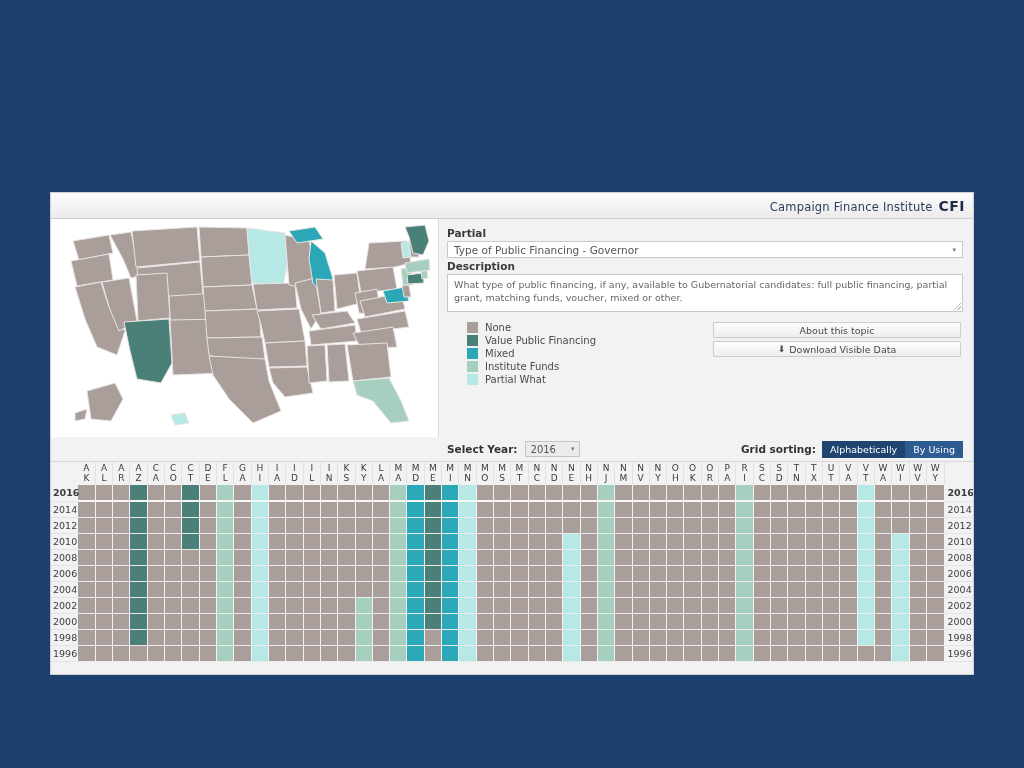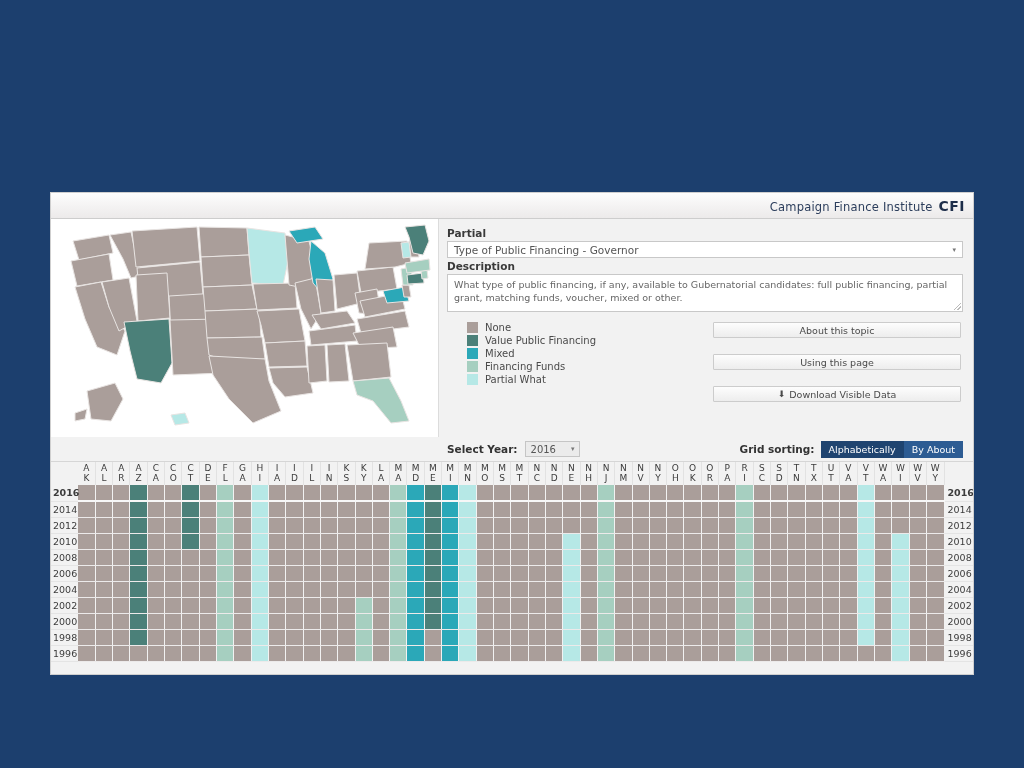--- a/index.html
+++ b/index.html
@@ -74,21 +74,21 @@
     background:
       linear-gradient(135deg, transparent 45%, #bbb 45%, #bbb 55%, transparent 55%),
       linear-gradient(135deg, transparent 70%, #bbb 70%, #bbb 80%, transparent 80%);
   }
 
   .lower { display: flex; margin-top: 10px; gap: 8px; }
   .legend { width: 258px; padding-left: 12px; }
   .legend-row { display: flex; align-items: center; margin-bottom: 2px; padding-left: 8px; }
   .swatch { width: 11px; height: 11px; margin-right: 7px; flex: 0 0 auto; }
   .legend-label { font-size: 10px; color: #4a4a4a; }
-  .btn-col { flex: 1; display: flex; flex-direction: column; gap: 16px; padding-right: 2px; }
+  .btn-col { flex: 1; display: flex; flex-direction: column; gap: 3px; padding-right: 2px; }
   .btn {
     height: 16px; background: linear-gradient(#fdfdfd, #ededed);
     border: 1px solid #cccccc; font-size: 9.5px; color: #4a4a4a;
     display: flex; align-items: center; justify-content: center;
     cursor: pointer; border-radius: 1px;
   }
   .dl-icon { font-size: 9px; margin-right: 4px; }
 
   
   .controls {
@@ -234,30 +234,29 @@
           <div class="legend-row">
             <span class="swatch" style="background:#4b8079"></span>
             <span class="legend-label">Value Public Financing</span>
           </div>
           <div class="legend-row">
             <span class="swatch" style="background:#2ba8b8"></span>
             <span class="legend-label">Mixed</span>
           </div>
           <div class="legend-row">
             <span class="swatch" style="background:#a6cfc0"></span>
-            <span class="legend-label">Financing Funds</span>
+            <span class="legend-label">Institute Funds</span>
           </div>
           <div class="legend-row">
             <span class="swatch" style="background:#b6e8e6"></span>
             <span class="legend-label">Partial What</span>
           </div>
         </div>
         <div class="btn-col">
           <div class="btn">About this topic</div>
-          <div class="btn">Using this page</div>
           <div class="btn">
             <span class="dl-icon">⬇</span>
             <span>Download Visible Data</span>
           </div>
         </div>
       </div>
     </div>
   </div>
 
   <div class="controls">
@@ -265,21 +264,21 @@
       <span class="ctl-label">Select Year:</span>
       <div class="year-select">
         <span>2016</span>
         <span class="caret">▾</span>
       </div>
     </div>
     <div class="ctl-right">
       <span class="ctl-label">Grid sorting:</span>
       <div class="seg">
         <div class="seg-btn active">Alphabetically</div>
-        <div class="seg-btn">By About</div>
+        <div class="seg-btn">By Using</div>
       </div>
     </div>
   </div>
 
   <div class="grid-wrap">
     <table class="grid">
       <thead>
         <tr id="head-row">
           <th class="corner"></th>
         <th class="state">

